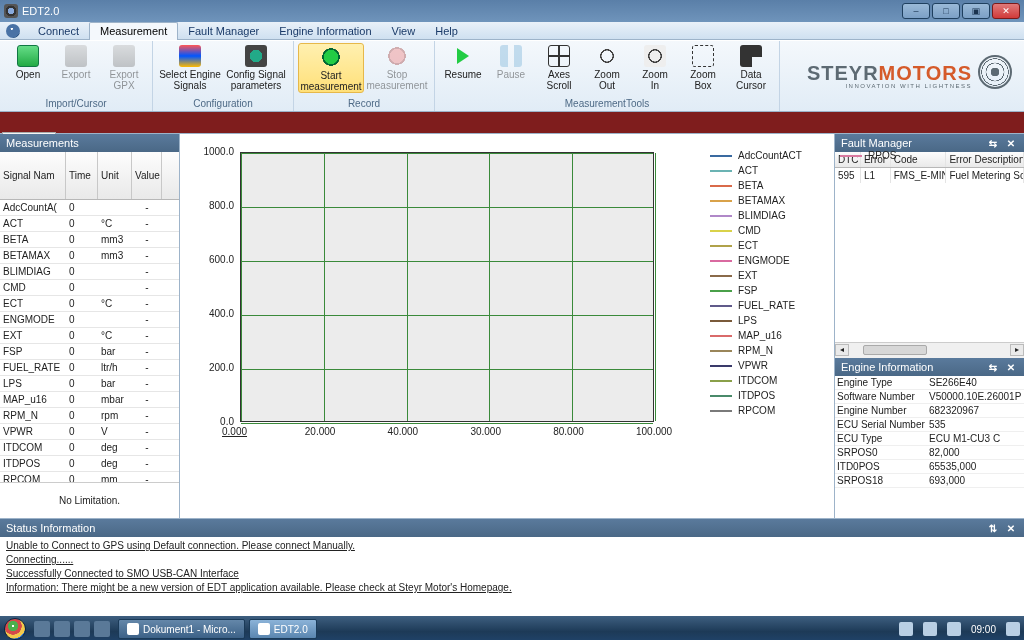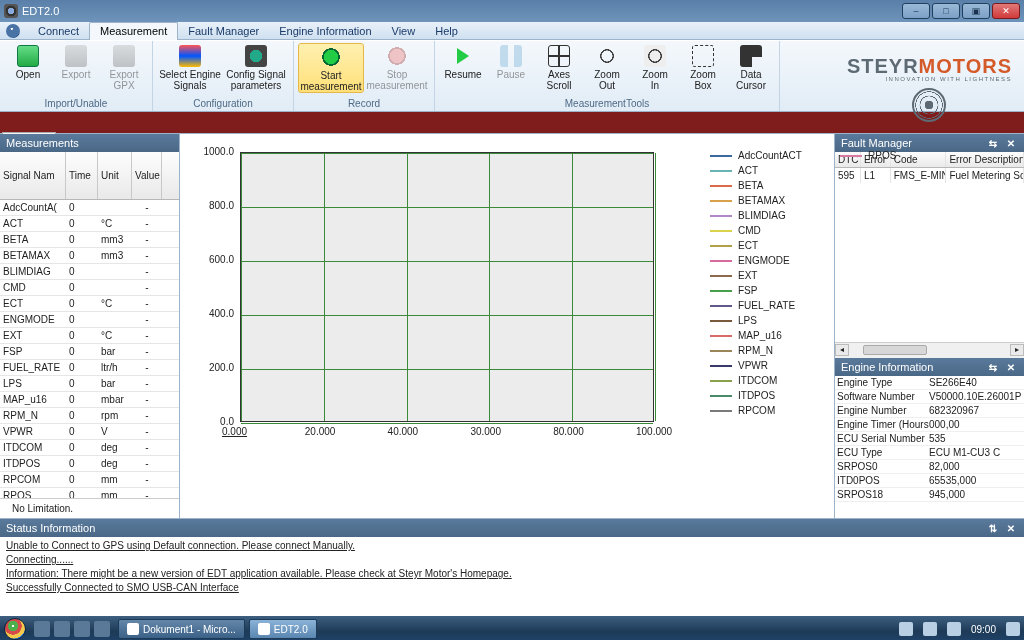--- a/index.html
+++ b/index.html
@@ -42,21 +42,21 @@
   .ico-pause { background: linear-gradient(90deg,#8bd 0 35%,transparent 35% 65%,#8bd 65%); }
   .ico-axes  { background: transparent; border:1px solid #333; position: relative; }
   .ico-axes::before, .ico-axes::after { content:""; position:absolute; background:#333; }
   .ico-axes::before { left:45%; top:0; width:2px; height:100%; }
   .ico-axes::after { top:45%; left:0; height:2px; width:100%; }
   .ico-zoomo { background: radial-gradient(circle,transparent 0 35%,#444 36% 44%,transparent 45%); }
   .ico-zoomi { background: radial-gradient(circle,transparent 0 35%,#444 36% 44%,transparent 45%),#eee; }
   .ico-zbox  { border:1px dashed #333; }
   .ico-cursor{ background: linear-gradient(90deg,#333 45% 55%,transparent 0),linear-gradient(#333 45% 55%,transparent 0); }
 
-  .brand { position: absolute; right: 12px; top: 14px; display: flex; align-items: center; gap: 6px; flex-direction: column; }
+  .brand { position: absolute; right: 12px; top: 14px; display: flex; align-items: flex-end; gap: 6px; }
   .brand-text { font-family: Arial, sans-serif; font-weight: 700; letter-spacing: 1px; font-size: 20px; }
   .brand-text .b1 { color: #5d6a73; }
   .brand-text .b2 { color: #d55a2a; }
   .brand-sub { font-size: 6px; letter-spacing: 1.5px; color: #5d6a73; display: block; text-align: right; margin-top: -2px; }
   .brand-circ { width: 34px; height: 34px; border-radius: 50%; border: 2px solid #5d6a73; background: radial-gradient(circle,#5d6a73 0 20%,transparent 21% 40%,#5d6a73 41% 44%,transparent 45% 60%,#5d6a73 61% 64%,transparent 65%); }
 
   
   .sub-tabs { height: 22px; background: #7f1d1d; border-bottom: 1px solid #9db3c9; display: flex; padding-top: 20px; padding-left: 2px; }
   .sub-tab { border: 1px solid #aaa; border-bottom: none; background: #f4f4f4; padding: 2px 10px; font-size: 11px; }
 
@@ -66,21 +66,21 @@
   .panel-title .spacer { flex: 1; }
   .panel-btn { width: 14px; height: 12px; margin-left: 4px; display: flex; align-items: center; justify-content: center; font-size: 10px; font-weight: bold; cursor: default; }
 
   .meas-panel { width: 180px; border-right: 1px solid #9db3c9; display: flex; flex-direction: column; background: #fff; }
   .meas-table { flex: 1; overflow: hidden; }
   .mt-head, .mt-row { display: flex; border-bottom: 1px solid #e6e6e6; }
   .mt-head { background: linear-gradient(#fdfdfd,#e9e9e9); border-bottom: 1px solid #b7b7b7; }
   .mt-head > div { border-right: 1px solid #c8c8c8; padding: 18px 3px; font-size: 10px; overflow: hidden; white-space: nowrap; }
   .mt-row > div { padding: 0 3px; font-size: 10px; overflow: hidden; white-space: nowrap; height: 15px; line-height: 15px; }
   .c-name { width: 66px; } .c-time { width: 32px; } .c-unit { width: 34px; } .c-val { width: 30px; text-align: center; }
-  .meas-foot { border-top: 1px solid #ccc; padding: 4px 12px; font-size: 10px; }
+  .meas-foot { border-top: 1px solid #ccc; padding: 12px 12px; font-size: 10px; text-align: center; }
 
   .center { flex: 1; background: #fff; position: relative; }
   .plot-wrap { position: absolute; left: 14px; top: 18px; width: 460px; height: 300px; }
   .plot { position: absolute; left: 46px; top: 0; width: 414px; height: 270px; background: #ececec; border: 1px solid #333; }
   .grid-v, .grid-h { position: absolute; background: #3a8a3a; }
   .grid-v { width: 1px; height: 100%; }
   .grid-h { height: 1px; width: 100%; }
   .axis-x-label, .axis-y-label { position: absolute; font-size: 10px; }
   .legend { position: absolute; left: 530px; top: 14px; font-size: 10px; line-height: 15px; }
   .leg-item { display: flex; align-items: center; margin-bottom: 0; }
@@ -159,21 +159,21 @@
           <div class="lg-btn disabled">
             <div class="ico ico-export"></div>
             <div class="lbl" style="white-space: pre-line;">Export</div>
           </div>
           <div class="lg-btn disabled">
             <div class="ico ico-export"></div>
             <div class="lbl" style="white-space: pre-line;">Export
 GPX</div>
           </div>
         </div>
-        <div class="group-label">Import/Unable</div>
+        <div class="group-label">Import/Cursor</div>
       </div>
       <div class="group">
         <div class="group-btns">
           <div class="lg-btn wide">
             <div class="ico ico-sel"></div>
             <div class="lbl" style="white-space: pre-line;">Select Engine
 Signals</div>
           </div>
           <div class="lg-btn wide">
             <div class="ico ico-cfg"></div>
@@ -543,61 +543,57 @@
           </div>
           <div class="ei-row">
             <div class="k">Software Number</div>
             <div class="v">V50000.10E.26001P</div>
           </div>
           <div class="ei-row">
             <div class="k">Engine Number</div>
             <div class="v">682320967</div>
           </div>
           <div class="ei-row">
-            <div class="k">Engine Timer (Hours</div>
-            <div class="v">000,00</div>
-          </div>
-          <div class="ei-row">
             <div class="k">ECU Serial Number</div>
             <div class="v">535</div>
           </div>
           <div class="ei-row">
             <div class="k">ECU Type</div>
             <div class="v">ECU M1-CU3 C</div>
           </div>
           <div class="ei-row">
             <div class="k">SRPOS0</div>
             <div class="v">82,000</div>
           </div>
           <div class="ei-row">
             <div class="k">ITD0POS</div>
             <div class="v">65535,000</div>
           </div>
           <div class="ei-row">
             <div class="k">SRPOS18</div>
-            <div class="v">945,000</div>
+            <div class="v">693,000</div>
           </div>
         </div>
     </div>
   </div>
 
 </div>
 
 <div class="status-panel">
   <div class="panel-title">
     <span>Status Information</span>
     <span class="spacer"></span>
     <span class="panel-btn swap"></span>
     <span class="panel-btn close"></span>
   </div>
   <div class="status-body" id="status-body">
       <div>Unable to Connect to GPS using Default connection. Please connect Manually.</div>
       <div>Connecting......</div>
+      <div>Successfully Connected to SMO USB-CAN Interface</div>
       <div>Information: There might be a new version of EDT application available. Please check at Steyr Motor's Homepage.</div>
-      <div>Successfully Connected to SMO USB-CAN Interface</div>
     </div>
 </div>
 
 <div class="taskbar">
   <div class="orb"></div>
   <div class="ql"></div>
   <div class="ql"></div>
   <div class="ql"></div>
   <div class="ql"></div>
   <div class="task-sep"></div>

